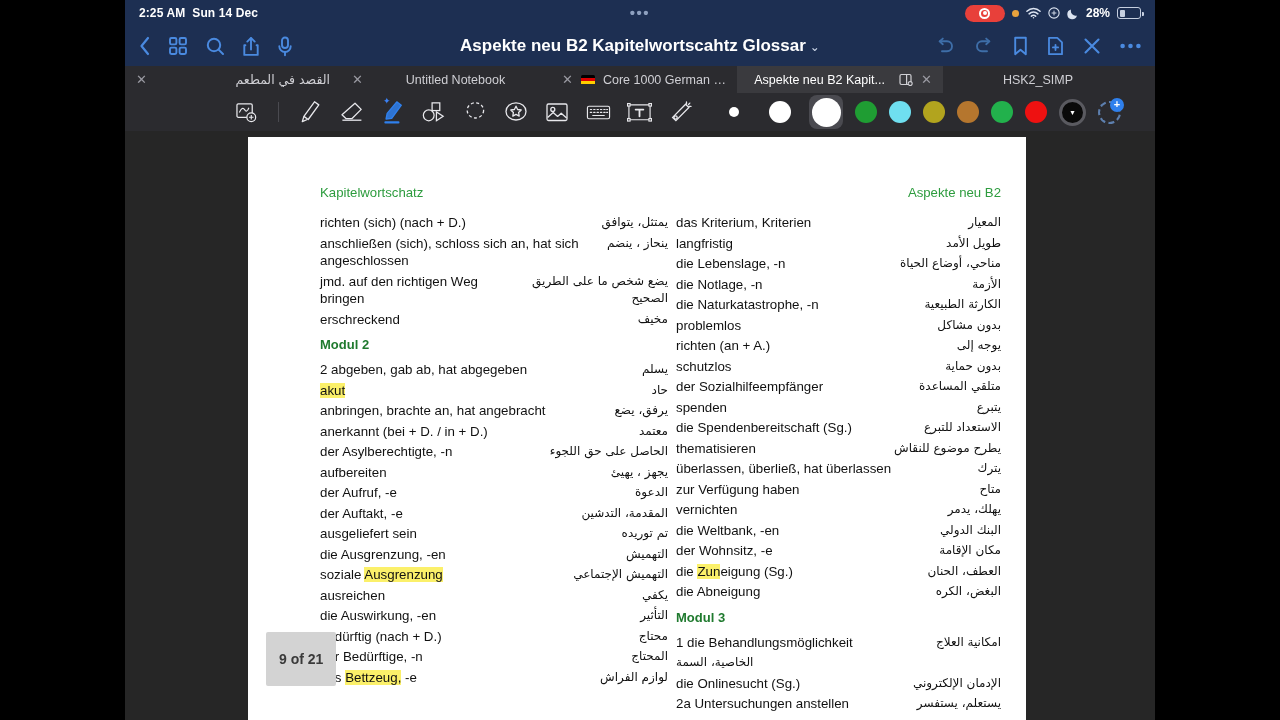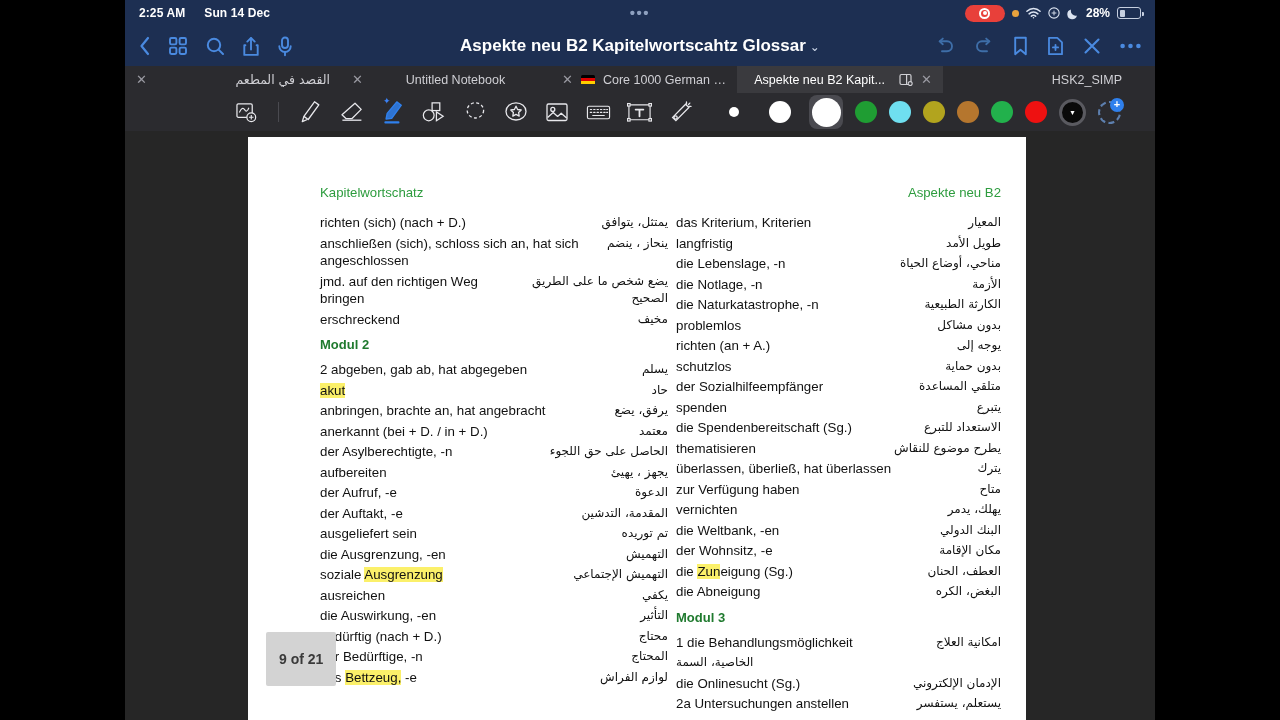--- a/index.html
+++ b/index.html
@@ -18,21 +18,21 @@
 
   
   #app { position: absolute; left: 125px; top: 0; width: 1030px; height: 720px; background: #262626; }
 
   
   #statusbar {
     position: relative; height: 26px; background: #1d2f52;
     display: flex; align-items: center; color: #fff;
     font-size: 12px; font-weight: bold; padding: 0 14px;
   }
-  #statusbar .clock { display: flex; gap: 19px; align-items: center; letter-spacing: .1px; }
+  #statusbar .clock { display: flex; gap: 7px; align-items: center; letter-spacing: .1px; }
   #statusbar .center-dots { position: absolute; left: 0; right: 0; text-align: center;
       color: #8ea0bf; font-size: 15px; letter-spacing: 1.5px; line-height: 0; pointer-events: none; }
   #statusbar .right { margin-left: auto; display: flex; align-items: center; gap: 7px; }
   .rec-pill { background: #e8403a; border-radius: 9px; width: 40px; height: 17px;
       display: flex; align-items: center; justify-content: center; }
   .rec-pill .ring { width: 11px; height: 11px; border-radius: 50%; border: 2px solid #fff;
       display:flex; align-items:center; justify-content:center;}
   .rec-pill .ring i { width: 4px; height: 4px; background:#fff; border-radius:50%; display:block; }
   .dot-orange { width: 7px; height: 7px; border-radius: 50%; background: #e8a33d; }
   .batt { width: 24px; height: 12px; border: 1.5px solid #c6cfe0; border-radius: 3px;
@@ -278,21 +278,21 @@
         <span class="bookicon">
           <svg width="14" height="13" viewBox="0 0 14 13" fill="none" stroke="#cfcfd4" stroke-width="1.2">
             <rect x="1" y="1.5" width="11" height="10" rx="1.4"></rect>
               <path d="M7.6 1.5v10"></path>
             <circle cx="11.2" cy="10.6" r="2" fill="#3a3a3e" stroke="#cfcfd4" stroke-width="1.1"></circle>
           </svg>
         </span>
         <span class="x">✕</span>
       </div>
       <div class="tab t5">
-        <span class="lbl" style="flex:1;text-align:right;">HSK2_SIMP</span>
+        <span class="lbl" style="flex:1;text-align:center;">HSK2_SIMP</span>
       </div>
     </div>
 
     <div id="palette">
       <div class="tools">
         <span class="tool">
           <svg width="23" height="21" viewBox="0 0 24 22" fill="none" stroke="#e8e8ec" stroke-width="1.3">
             <rect x="2" y="2" width="16" height="14" rx="1.4"></rect>
             <path d="M4.5 11c2-4.5 4-5.5 5.5-3s3 2 4.5-2" stroke-width="1.2"></path>
             <circle cx="17" cy="16" r="4.6" fill="#2b2b2f"></circle>

